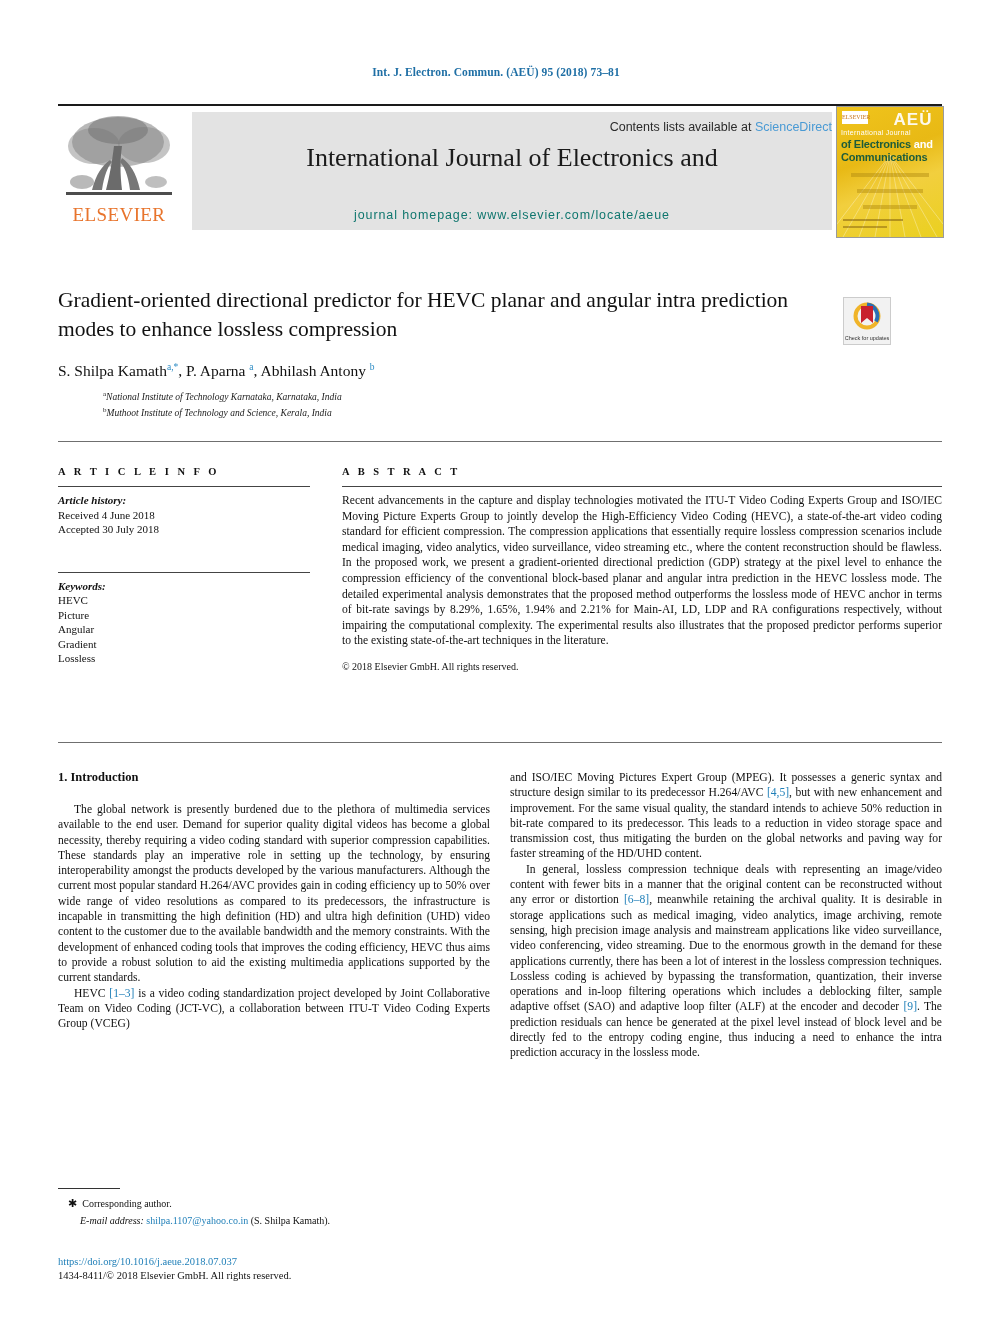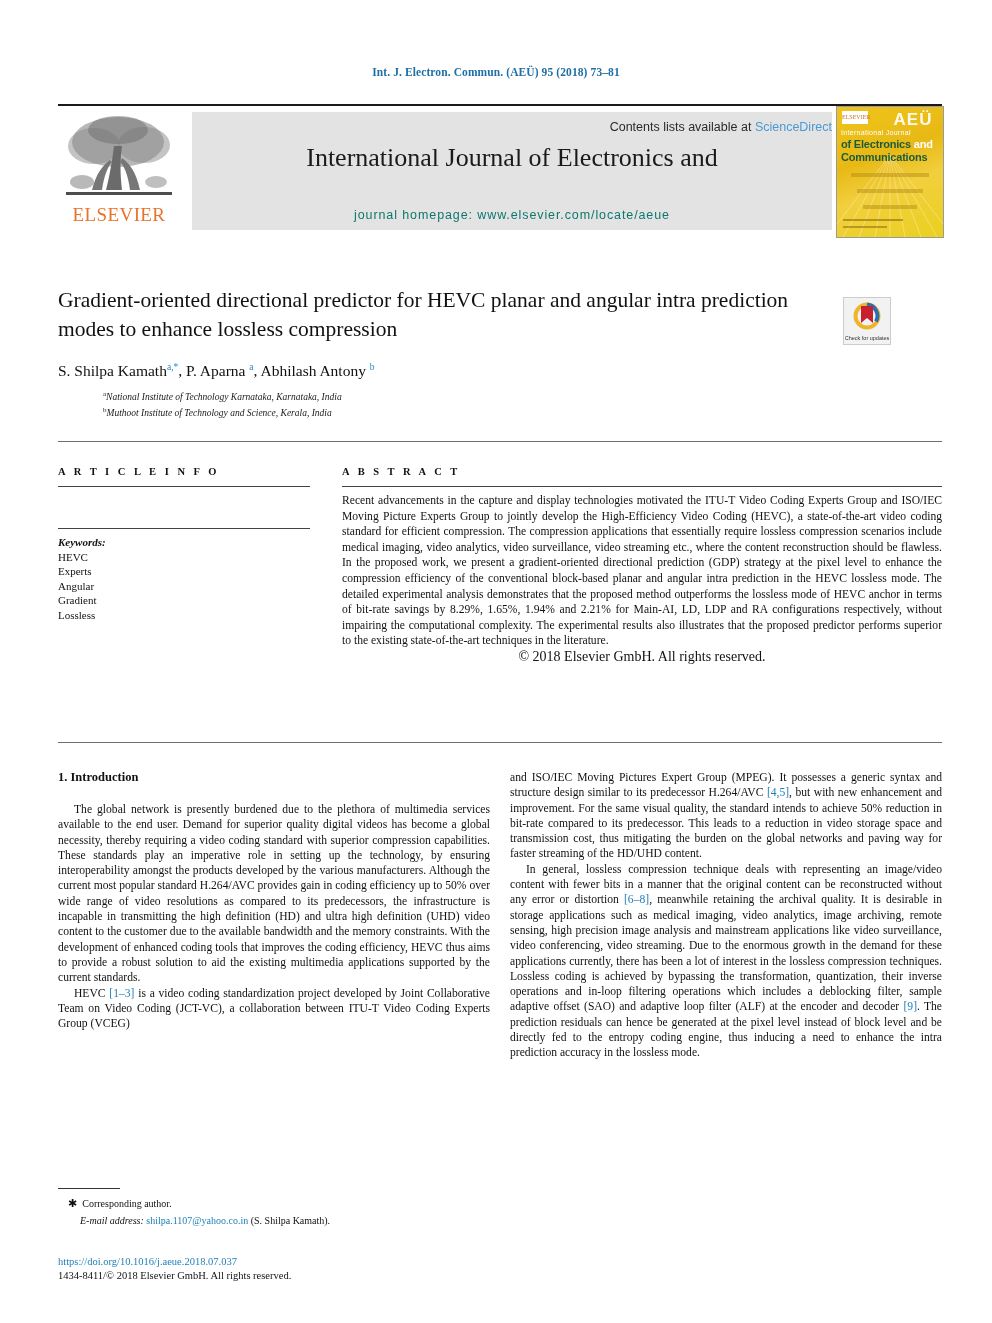--- a/index.html
+++ b/index.html
@@ -300,23 +300,24 @@
   .kw-gap { height: 26px; }
 
   .abstract-body {
     font-family: "Liberation Serif", serif;
     font-size: 11.6px;
     line-height: 15.6px;
     text-align: justify;
     color: #111111;
   }
   .copyright {
-    text-align: center;
-    font-family: "Liberation Serif", serif;
-    font-size: 14px;
+    margin-top: 12px;
+    text-align: left;
+    font-family: "Liberation Serif", serif;
+    font-size: 10px;
     color: #111111;
   }
 
   
   .body-col {
     position: absolute;
     top: 770px;
     width: 432px;
     font-family: "Liberation Serif", serif;
     font-size: 11.6px;
@@ -447,26 +448,31 @@
   <div class="affil">
     <div><sup>a</sup><span>National Institute of Technology Karnataka, Karnataka, India</span></div>
     <div><sup>b</sup><span>Muthoot Institute of Technology and Science, Kerala, India</span></div>
   </div>
 
   <div class="rule-full" style="top:441px"></div>
 
   <div class="col-info">
     <div class="sec-head">A R T I C L E   I N F O</div>
     <div class="thin-rule"></div>
+    <div class="info-block">
+      <div class="lbl">Article history:</div>
+      <div>Received 4 June 2018</div>
+      <div>Accepted 30 July 2018</div>
+    </div>
     <div class="kw-gap"></div>
     <div class="thin-rule"></div>
     <div class="info-block">
       <div class="lbl">Keywords:</div>
       <div>HEVC</div>
-      <div>Experts</div>
+      <div>Picture</div>
       <div>Angular</div>
       <div>Gradient</div>
       <div>Lossless</div>
     </div>
   </div>
 
   <div class="col-abs">
     <div class="sec-head">A B S T R A C T</div>
     <div class="thin-rule"></div>
     <div class="abstract-body">Recent advancements in the capture and display technologies motivated the ITU-T Video Coding Experts Group and ISO/IEC Moving Picture Experts Group to jointly develop the High-Efficiency Video Coding (HEVC), a state-of-the-art video coding standard for efficient compression. The compression applications that essentially require lossless compression scenarios include medical imaging, video analytics, video surveillance, video streaming etc., where the content reconstruction should be flawless. In the proposed work, we present a gradient-oriented directional prediction (GDP) strategy at the pixel level to enhance the compression efficiency of the conventional block-based planar and angular intra prediction in the HEVC lossless mode. The detailed experimental analysis demonstrates that the proposed method outperforms the lossless mode of HEVC anchor in terms of bit-rate savings by 8.29%, 1.65%, 1.94% and 2.21% for Main-AI, LD, LDP and RA configurations respectively, without impairing the computational complexity. The experimental results also illustrates that the proposed predictor performs superior to the existing state-of-the-art techniques in the literature.</div>

